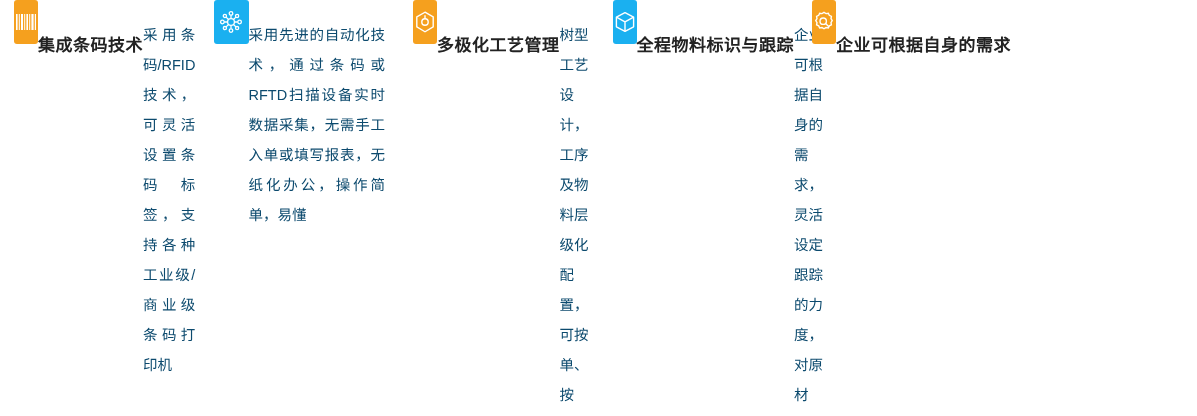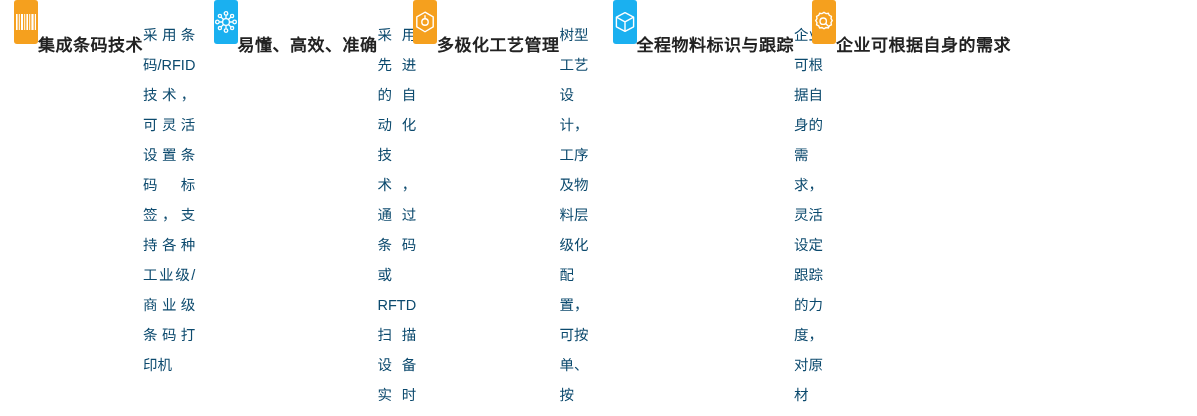--- a/index.html
+++ b/index.html
@@ -95,21 +95,20 @@
           <circle cx="3.4" cy="12" r="1.8"></circle>
           <circle cx="20.6" cy="12" r="1.8"></circle>
           <circle cx="5.9" cy="5.9" r="1.6"></circle>
           <circle cx="18.1" cy="5.9" r="1.6"></circle>
           <circle cx="5.9" cy="18.1" r="1.6"></circle>
           <circle cx="18.1" cy="18.1" r="1.6"></circle>
           <path d="M12 5.2v3.4M12 15.4v3.4M5.2 12h3.4M15.4 12h3.4M7.1 7.1l2.4 2.4M16.9 7.1l-2.4 2.4M7.1 16.9l2.4-2.4M16.9 16.9l-2.4-2.4"></path>
         </g>
       </svg>
     </div>
-    <div class="feature-title">易懂、高效、准确</div>
     <div class="feature-desc">采用先进的自动化技术，通过条码或RFTD扫描设备实时数据采集，无需手工入单或填写报表，无纸化办公，操作简单，易懂</div>
   </div>
 
   <div class="feature">
     <div class="icon-box" style="background:#f5a01e">
       <svg width="24" height="24" viewBox="0 0 24 24" aria-hidden="true">
         <g fill="none" stroke="#ffffff" stroke-width="1.4">
           <path d="M12 2.2l8.2 4.8v9.9L12 21.8 3.8 16.9V7z"></path>
           <circle cx="12" cy="12" r="3.2"></circle>
           <path d="M12 8.8V5.2"></path>

